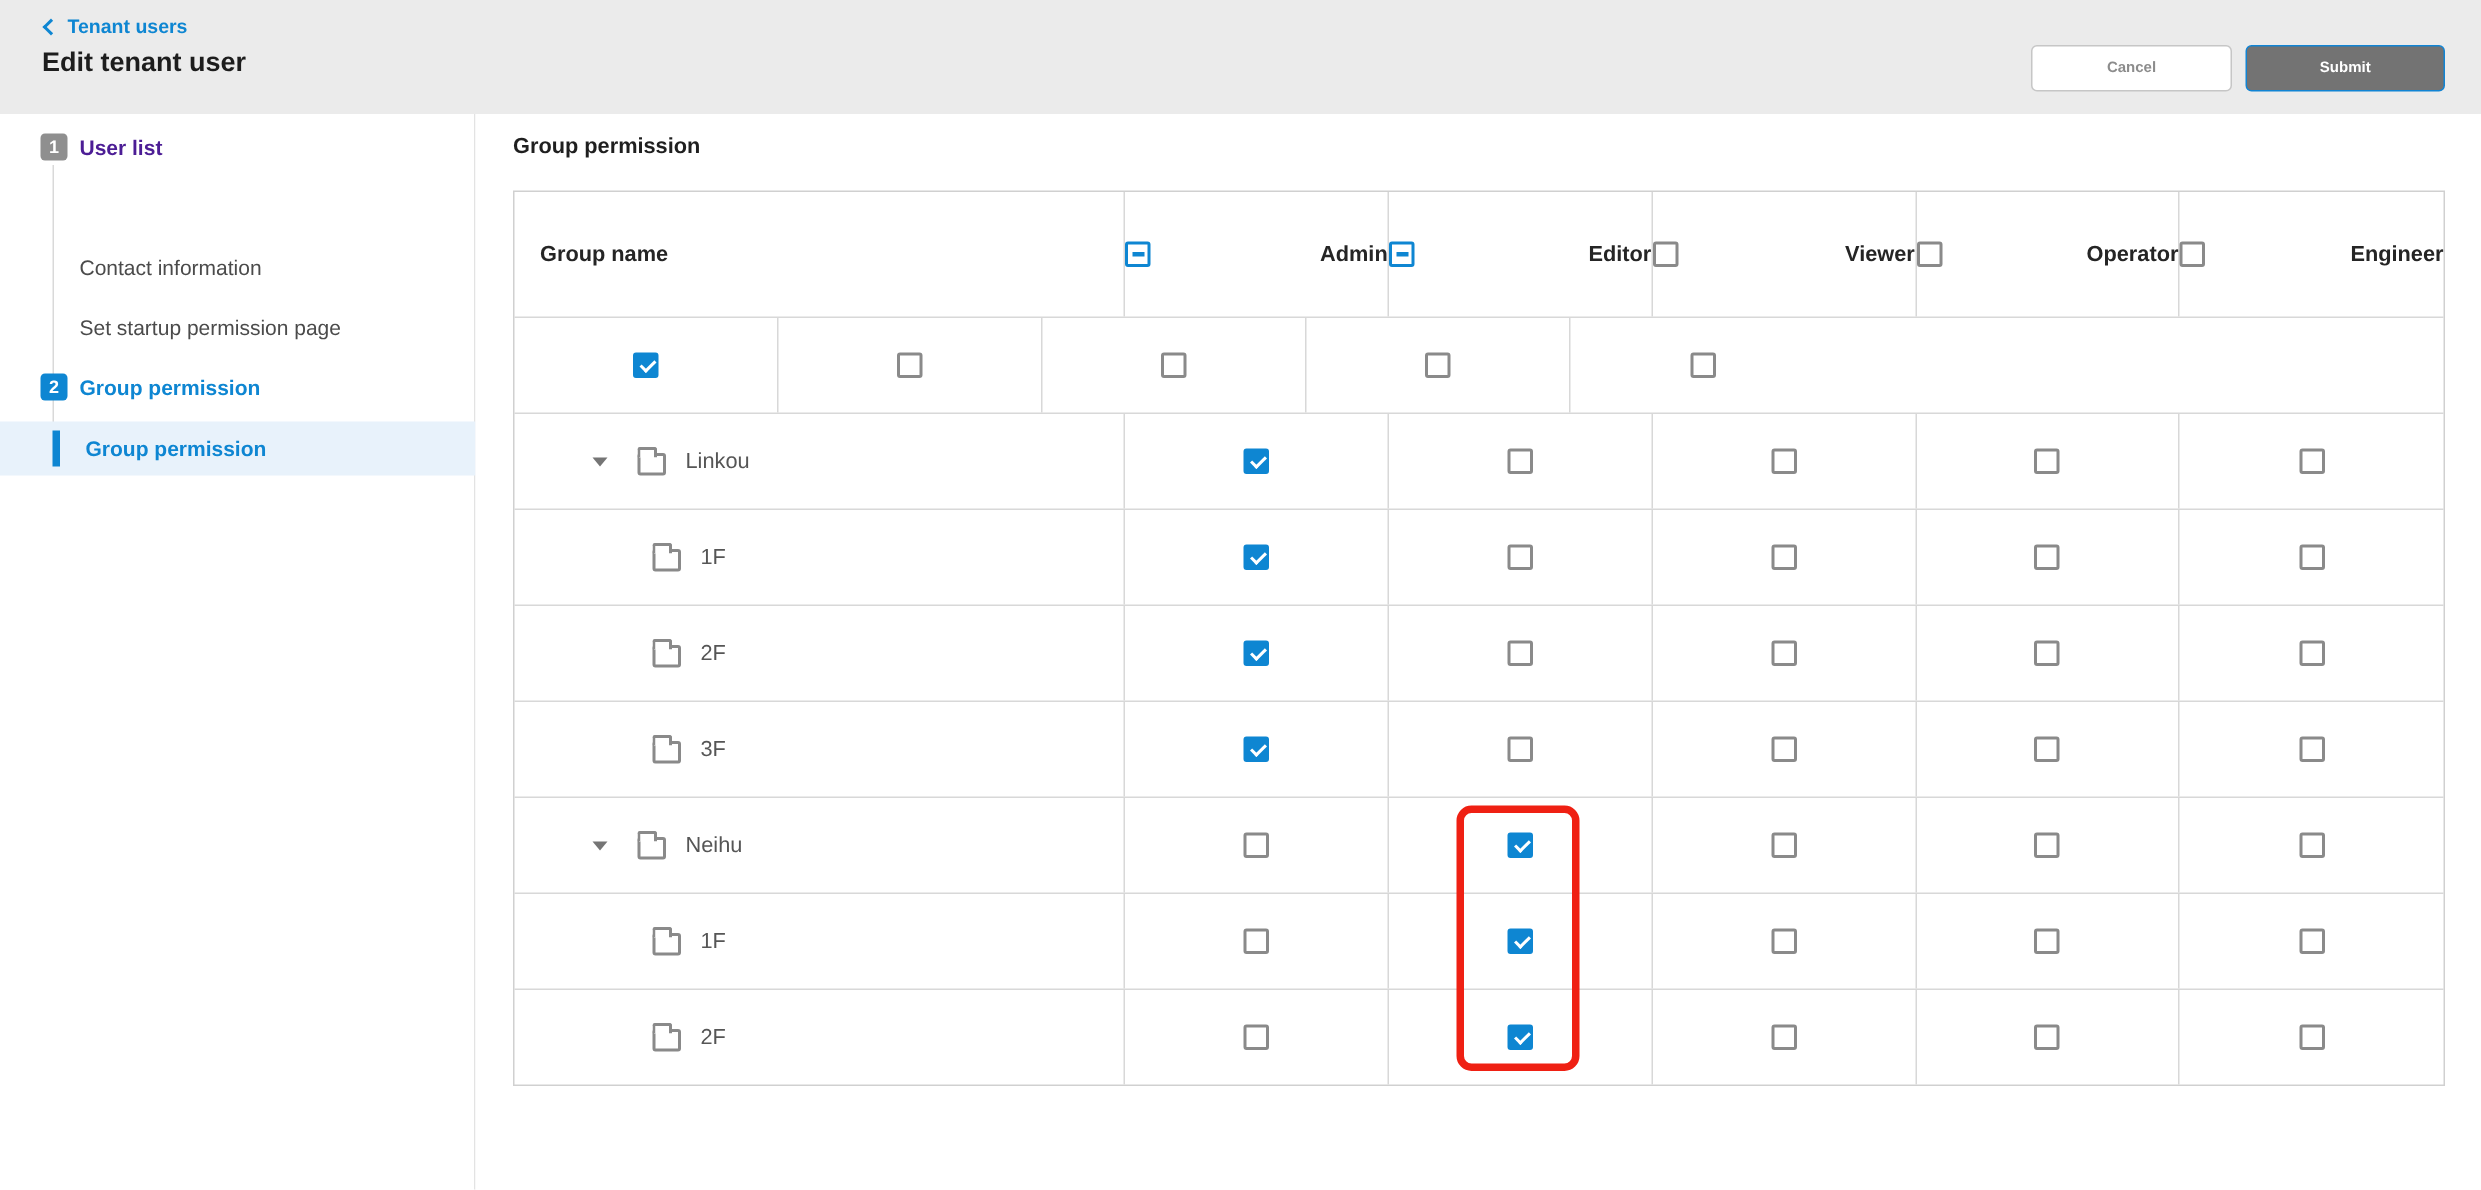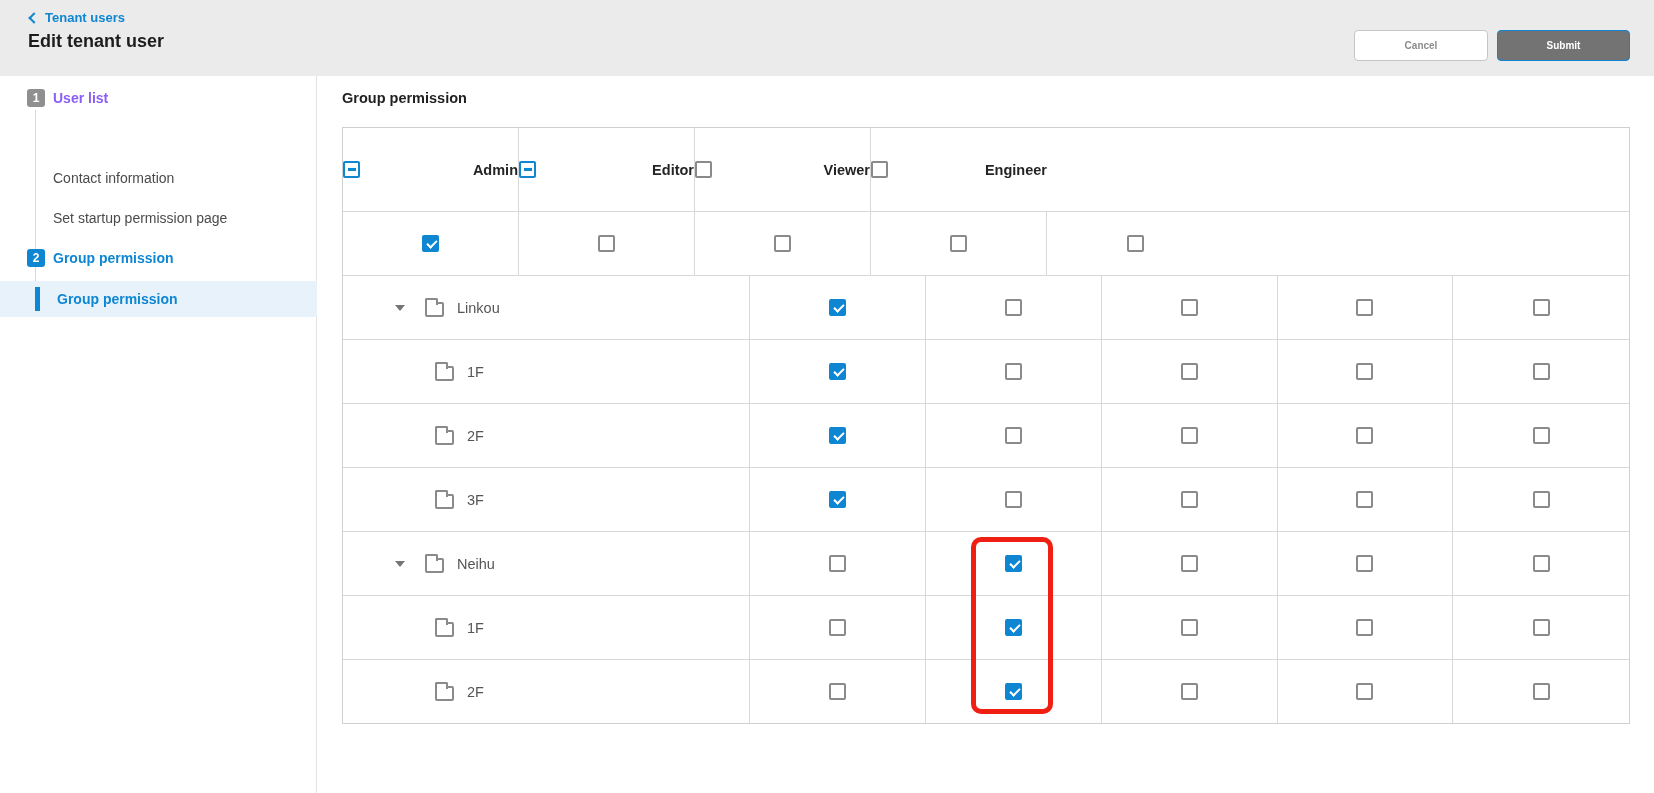--- a/index.html
+++ b/index.html
@@ -20,21 +20,21 @@
 
   
   .sidebar { position:absolute; left:0; top:76px; width:317px; height:717px; background:#ffffff;
              border-right:1px solid #e3e3e3; }
   .connector { position:absolute; left:35px; top:34px; width:1px; height:172px; background:#d9d9d9; }
   .step-row { position:absolute; left:0; width:317px; height:24px; display:flex; align-items:center; cursor:pointer; }
   .badge { position:absolute; left:27px; width:18px; height:18px; border-radius:3px; color:#ffffff;
            font-size:12px; font-weight:bold; display:flex; align-items:center; justify-content:center; }
   .badge-gray { background:#8f8f8f; }
   .badge-blue { background:#0e86d2; }
-  .step-label { position:absolute; left:53px; font-size:14px; font-weight:bold; color:#8b5cf6; }
+  .step-label { position:absolute; left:53px; font-size:14px; font-weight:bold; color:#4c1d95; }
   .step-label.blue { color:#0e86d2; }
   .sub-row { position:absolute; left:0; width:317px; height:24px; display:flex; align-items:center; cursor:pointer; }
   .sub-label { position:absolute; left:53px; font-size:14px; color:#4b4b4b; }
   .active-row { position:absolute; left:0; top:205px; width:317px; height:36px; background:#e8f2fb;
                 display:flex; align-items:center; cursor:pointer; }
   .active-bar { position:absolute; left:35px; top:6px; width:5px; height:24px; background:#0e86d2; }
   .active-label { position:absolute; left:57px; font-size:14px; font-weight:bold; color:#0e86d2; }
 
   
   .main { position:absolute; left:317px; top:76px; width:1337px; height:717px; background:#ffffff; }
@@ -109,35 +109,40 @@
     <span class="active-bar"></span>
     <span class="active-label">Group permission</span>
   </div>
 </div>
 
 <div class="main">
   <div class="section-title">Group permission</div>
 
   <div class="ptable">
     <div class="trow thead">
+      <div class="cell-name">Group name</div>
 
     <div class="cell-perm">
           <span class="cb cb-indeterminate"></span>
           <span class="col-label">Admin</span>
         </div>
         <div class="cell-perm">
           <span class="cb cb-indeterminate"></span>
           <span class="col-label">Editor</span>
         </div>
         <div class="cell-perm">
           <span class="cb cb-unchecked"></span>
           <span class="col-label">Viewer</span>
         </div>
         <div class="cell-perm">
           <span class="cb cb-unchecked"></span>
+          <span class="col-label">Operator</span>
+        </div>
+        <div class="cell-perm">
+          <span class="cb cb-unchecked"></span>
           <span class="col-label">Engineer</span>
         </div>
       </div>
     <div>
         <div class="trow">
           <div class="cell-perm">
             <span class="cb cb-checked"></span>
           </div>
           <div class="cell-perm">
             <span class="cb cb-unchecked"></span>

